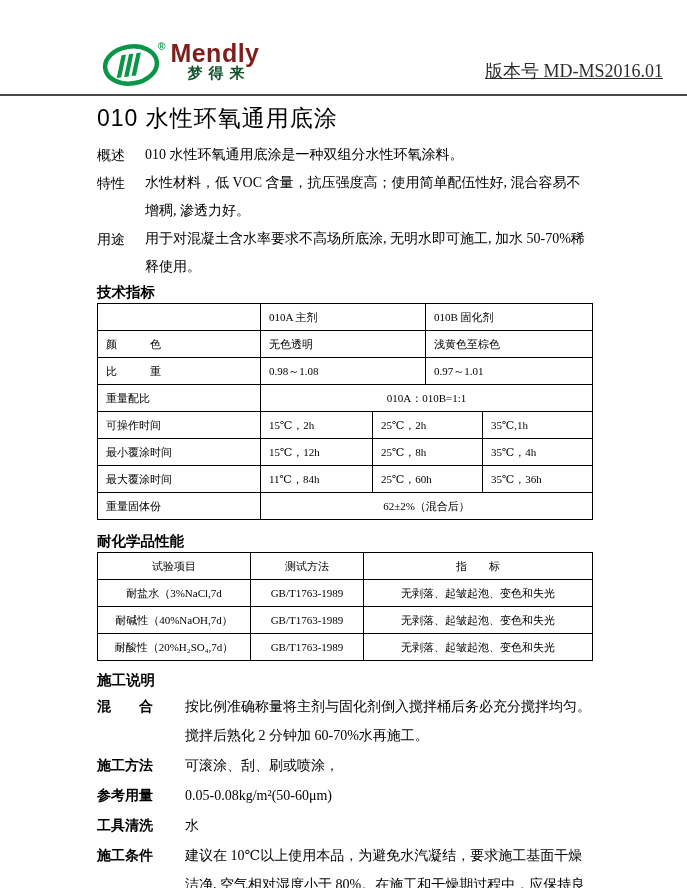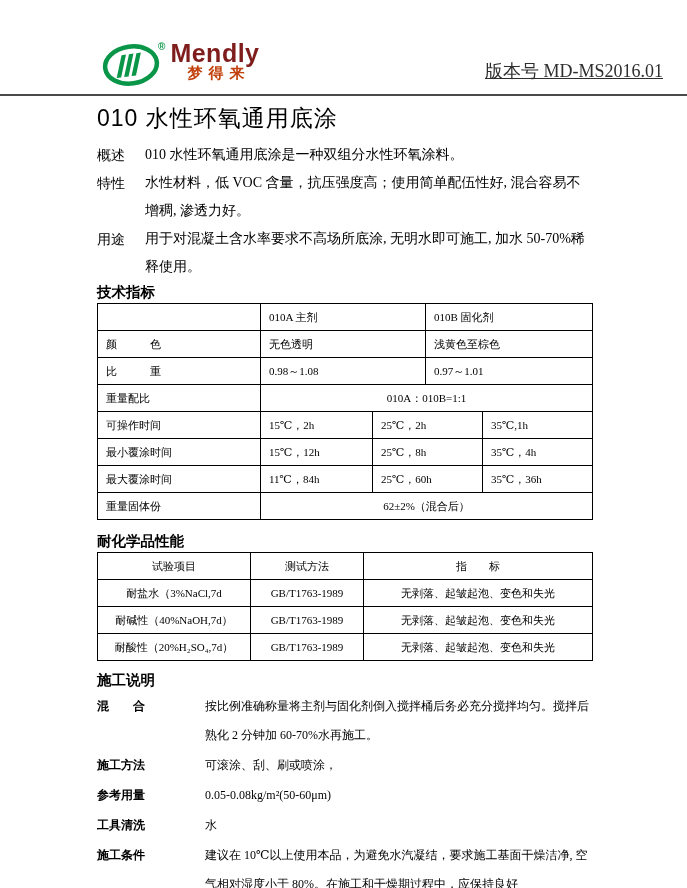--- a/index.html
+++ b/index.html
@@ -31,21 +31,21 @@
   .trow { display:flex; }
   .dcell {
     box-sizing:border-box; border-right:1px solid #000; border-bottom:1px solid #000;
     height:27px; display:flex; align-items:center; padding:0 8px; overflow:hidden; white-space:nowrap;
   }
   .center { justify-content:center; padding:0 2px; }
   .w163{flex:0 0 163px} .w165{flex:0 0 165px} .w167{flex:0 0 167px}
   .w332{flex:0 0 332px} .w112{flex:0 0 112px} .w110{flex:0 0 110px}
   .w153{flex:0 0 153px} .w113{flex:0 0 113px} .w229{flex:0 0 229px}
   
-  .crow { display:flex; font-size:12px; line-height:29px; margin-bottom:1px;gap:20px; }
+  .crow { display:flex; font-size:14px; line-height:29px; margin-bottom:1px; }
   .clabel { font-family:"Liberation Sans","DejaVu Sans",sans-serif; font-weight:bold; flex:0 0 88px; }
   .ctext { flex:1; }
 </style>
 </head>
 <body>
 
 <div class="page">
 
   <div class="header">
     <div class="logo">
@@ -53,21 +53,21 @@
         <g transform="rotate(-8 29 23)">
           <ellipse cx="29" cy="23" rx="26" ry="18.5" fill="none" stroke="#0a9648" stroke-width="4.5"></ellipse>
           <path fill="#0a9648" d="M13 34 L21 12 L25.5 12 L17.5 34 Z"></path>
           <path fill="#0a9648" d="M20.5 34 L28.5 12 L33 12 L25 34 Z"></path>
           <path fill="#0a9648" d="M28 34 L36 12 L40.5 12 L32.5 34 Z"></path>
         </g>
       </svg>
       <span class="reg" style="color:#0a9648">®</span>
       <div class="logo-text">
         <div class="logo-en" style="color:#7f1d1d">Mendly</div>
-        <div class="logo-cn" style="color:#c2410c">梦得来</div>
+        <div class="logo-cn" style="color:#14532d">梦得来</div>
       </div>
     </div>
     <div class="version">版本号 MD-MS2016.01</div>
   </div>
 
   <div class="content">
 
     <div class="title">010 水性环氧通用底涂</div>
 
     <div class="prow">

